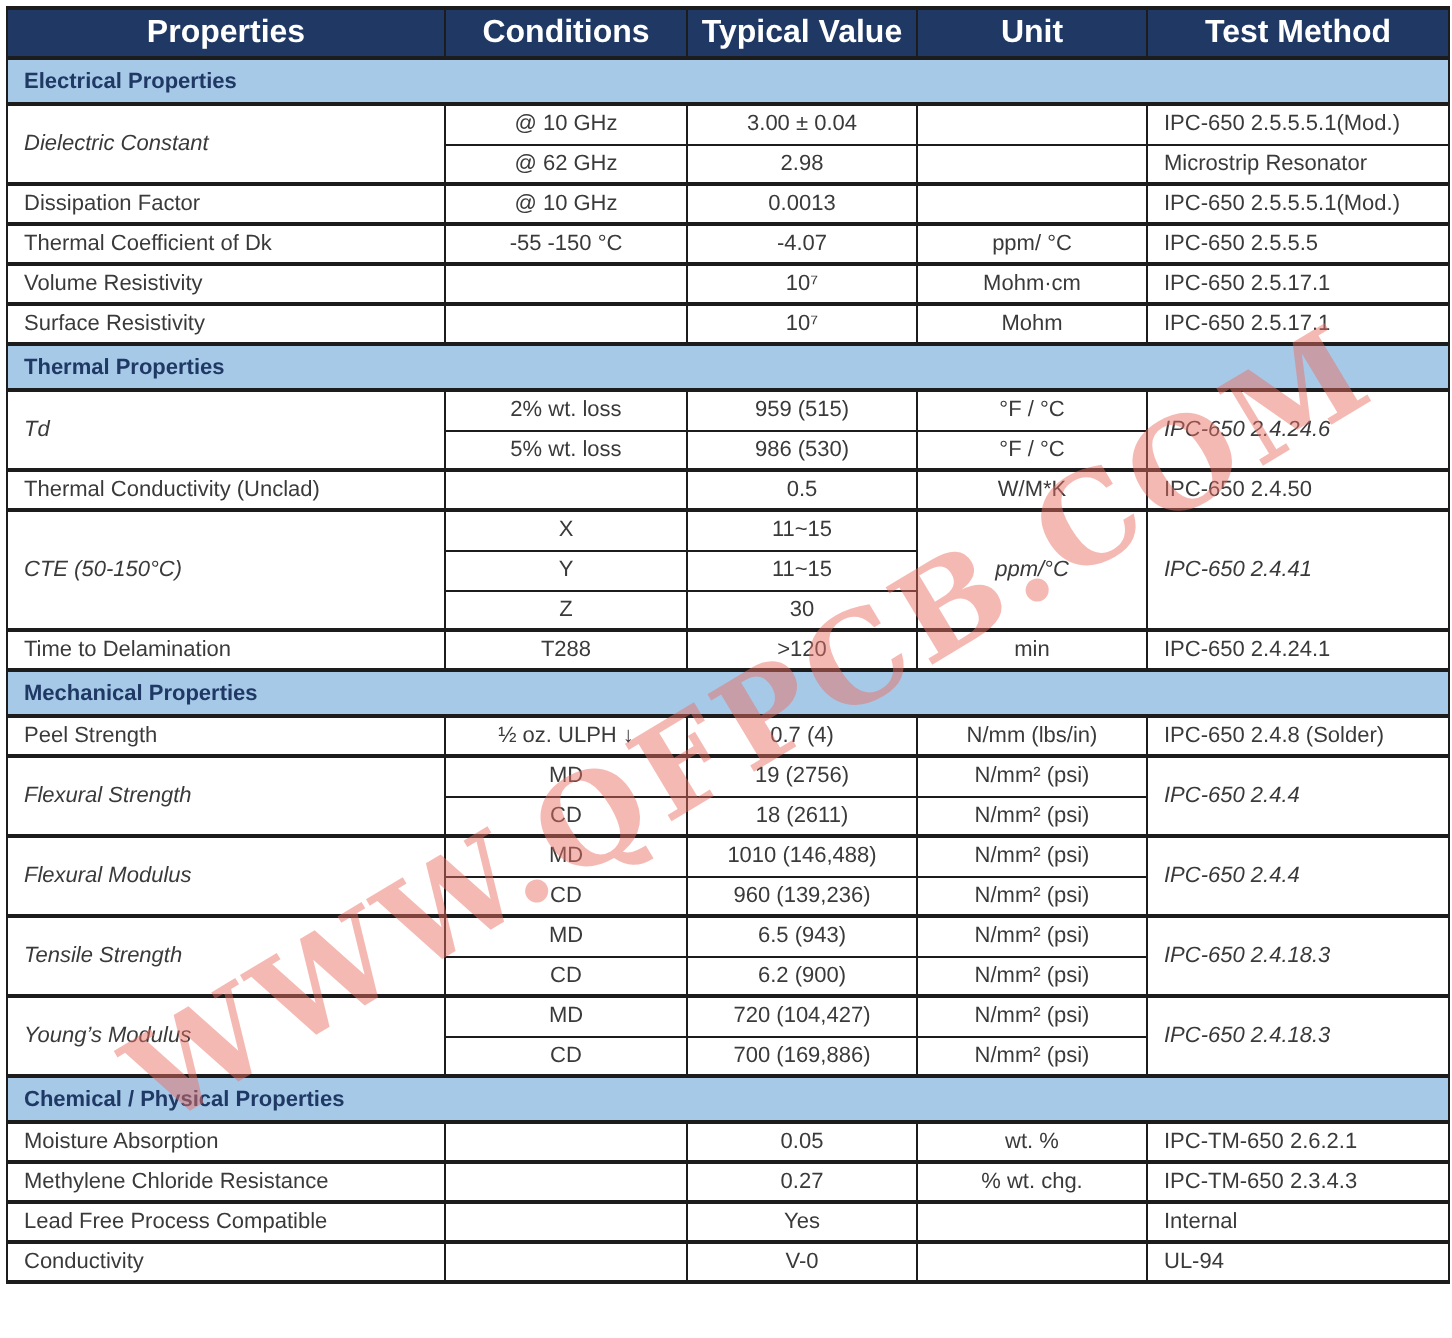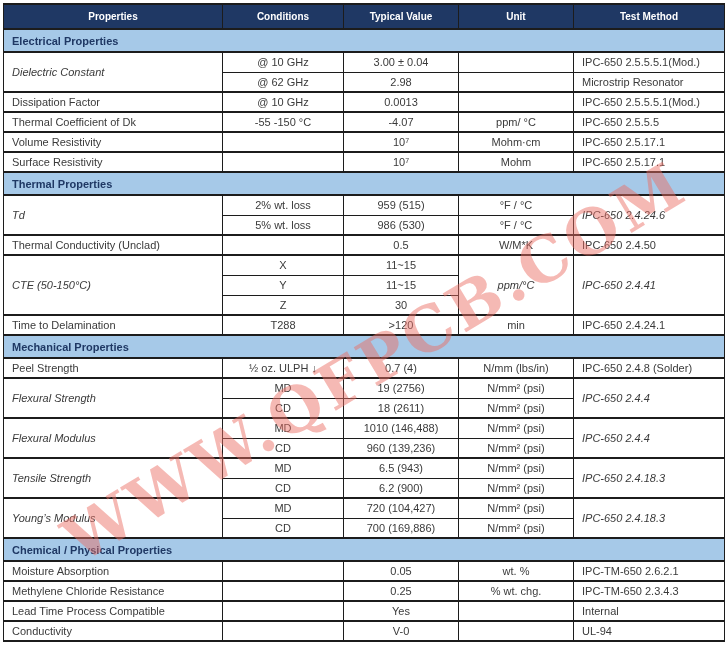--- a/index.html
+++ b/index.html
@@ -13,21 +13,21 @@
     position:relative; width:726px; height:669px; overflow:hidden;
     font-family:"Liberation Sans", sans-serif; background:#ffffff;
   }
   table.props{
     border-collapse:collapse; table-layout:fixed;
     width:721px; margin:3px 2px 0 3px;
     empty-cells:show;
   }
   th{
     background:var(--header-bg); color:var(--header-text);
-    font-size:10px; font-weight:bold; text-align:center;
+    font-size:16px; font-weight:bold; text-align:center;
     height:25px; padding:2px 4px;
     border:1px solid var(--border); border-top:2px solid var(--border); border-bottom:2px solid var(--border);
   }
   tr.section-row td{
     background:var(--section-bg); color:var(--section-text);
     font-weight:bold; font-size:11px; text-align:left;
     height:23px; padding:1px 8px;
     border:1px solid var(--border);
     border-top:2px solid var(--border); border-bottom:2px solid var(--border);
   }
@@ -224,26 +224,26 @@
         <tr class="data-row group-end">
           <td class="data c-left">Moisture Absorption</td>
           <td class="data c-center"></td>
           <td class="data c-center">0.05</td>
           <td class="data c-center">wt. %</td>
           <td class="data c-left">IPC-TM-650 2.6.2.1</td>
         </tr>
         <tr class="data-row group-end">
           <td class="data c-left">Methylene Chloride Resistance</td>
           <td class="data c-center"></td>
-          <td class="data c-center">0.25</td>
+          <td class="data c-center">0.27</td>
           <td class="data c-center">% wt. chg.</td>
           <td class="data c-left">IPC-TM-650 2.3.4.3</td>
         </tr>
         <tr class="data-row group-end">
-          <td class="data c-left">Lead Time Process Compatible</td>
+          <td class="data c-left">Lead Free Process Compatible</td>
           <td class="data c-center"></td>
           <td class="data c-center">Yes</td>
           <td class="data c-center"></td>
           <td class="data c-left">Internal</td>
         </tr>
         <tr class="data-row group-end">
           <td class="data c-left">Conductivity</td>
           <td class="data c-center"></td>
           <td class="data c-center">V-0</td>
           <td class="data c-center"></td>

